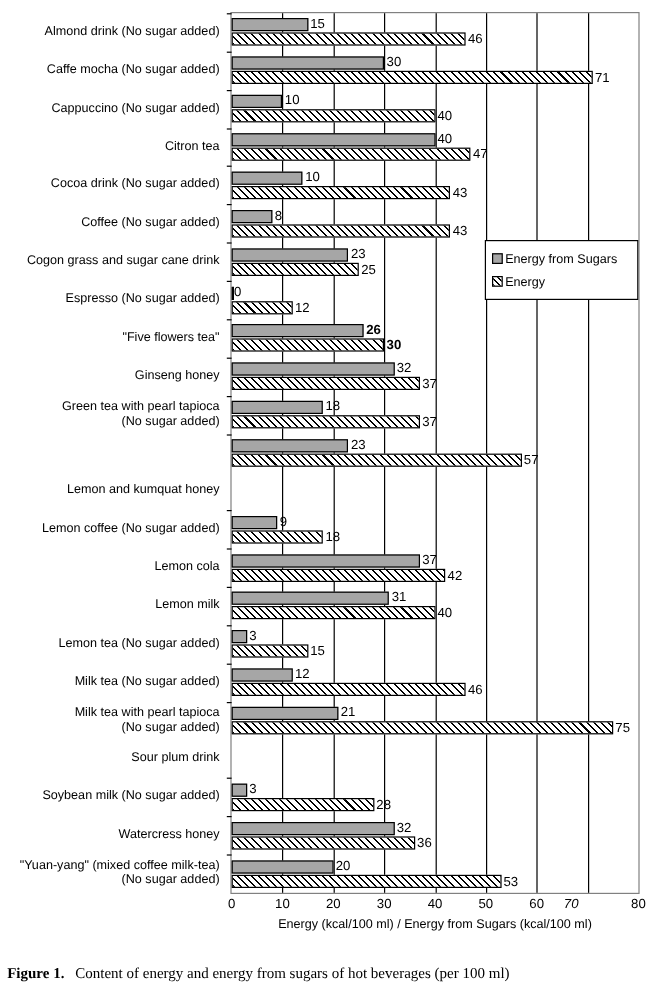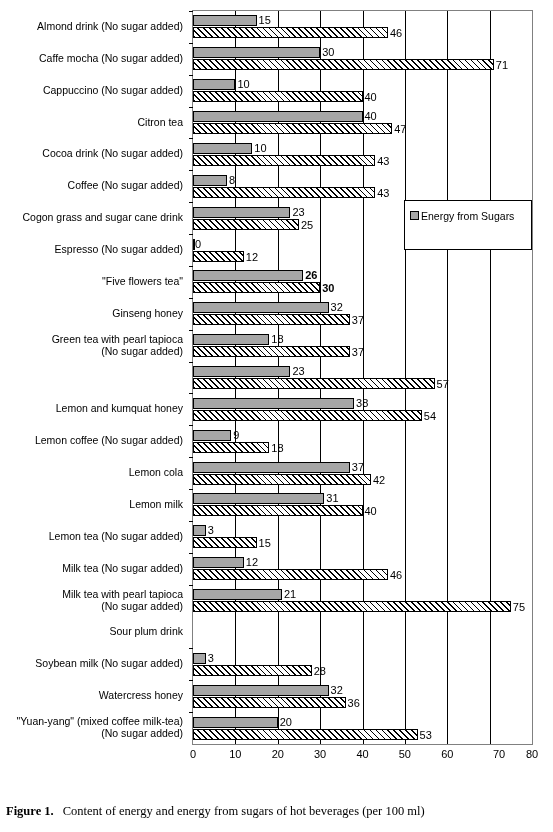--- a/index.html
+++ b/index.html
@@ -279,27 +279,20 @@
         <span class="bar-value" style="left: 78.275px; top: 3.43478px;">18</span>
         <div class="bar energy" style="top: 16.4348px; height: 11px; width: 156.787px;"></div>
         <span class="bar-value" style="left: 158.787px; top: 16.4348px;">37</span>
       </div>
       <div class="cat-row" style="top: 350.565px; height: 31.8696px;">
         <div class="tickmark" style="top: 0px;"></div>
         <div class="bar sugars" style="top: 4.43478px; height: 11px; width: 97.4625px;"></div>
         <span class="bar-value" style="left: 99.4625px; top: 3.43478px;">23</span>
         <div class="bar energy" style="top: 16.4348px; height: 11px; width: 241.537px;"></div>
         <span class="bar-value" style="left: 243.537px; top: 16.4348px;">57</span>
-      </div>
-      <div class="cat-row" style="top: 382.435px; height: 31.8696px;">
-        <div class="tickmark" style="top: 0px;"></div>
-        <div class="bar sugars" style="top: 4.43478px; height: 11px; width: 161.025px;"></div>
-        <span class="bar-value" style="left: 163.025px; top: 3.43478px;">38</span>
-        <div class="bar energy" style="top: 16.4348px; height: 11px; width: 228.825px;"></div>
-        <span class="bar-value" style="left: 230.825px; top: 16.4348px;">54</span>
       </div>
       <div class="cat-row" style="top: 414.304px; height: 31.8696px;">
         <div class="tickmark" style="top: 0px;"></div>
         <div class="bar sugars" style="top: 4.43478px; height: 11px; width: 38.1375px;"></div>
         <span class="bar-value" style="left: 40.1375px; top: 3.43478px;">9</span>
         <div class="bar energy" style="top: 16.4348px; height: 11px; width: 76.275px;"></div>
         <span class="bar-value" style="left: 78.275px; top: 16.4348px;">18</span>
       </div>
       <div class="cat-row" style="top: 446.174px; height: 31.8696px;">
         <div class="tickmark" style="top: 0px;"></div>
@@ -388,29 +381,34 @@
     </div>
 
   <div class="xticks" id="xticks">
       <span class="xtick" style="left: 1px;">0</span>
       <span class="xtick" style="left: 43.375px;">10</span>
       <span class="xtick" style="left: 85.75px;">20</span>
       <span class="xtick" style="left: 128.125px;">30</span>
       <span class="xtick" style="left: 170.5px;">40</span>
       <span class="xtick" style="left: 212.875px;">50</span>
       <span class="xtick" style="left: 255.25px;">60</span>
-      <span class="xtick" style="left: 307px;">70</span>
+      <span class="xtick" style="left: 284px; font-style: italic;">70</span>
       <span class="xtick" style="left: 340px;">80</span>
     </div>
 
+  <div class="xaxis-title">Energy (kcal/100 ml) / Energy from Sugars (kcal/100 ml)</div>
 
   <div class="legend">
     <div class="legend-item">
       <span class="swatch sugars"></span>
       <span>Energy from Sugars</span>
     </div>
+    <div class="legend-item">
+      <span class="swatch energy"></span>
+      <span>Energy</span>
+    </div>
   </div>
 
   <div class="caption">
     <span class="fig-label">Figure 1.</span><span class="fig-text">Content of energy and energy from sugars of hot beverages (per 100 ml)</span>
   </div>
 
 </div>
 
 </body></html>

